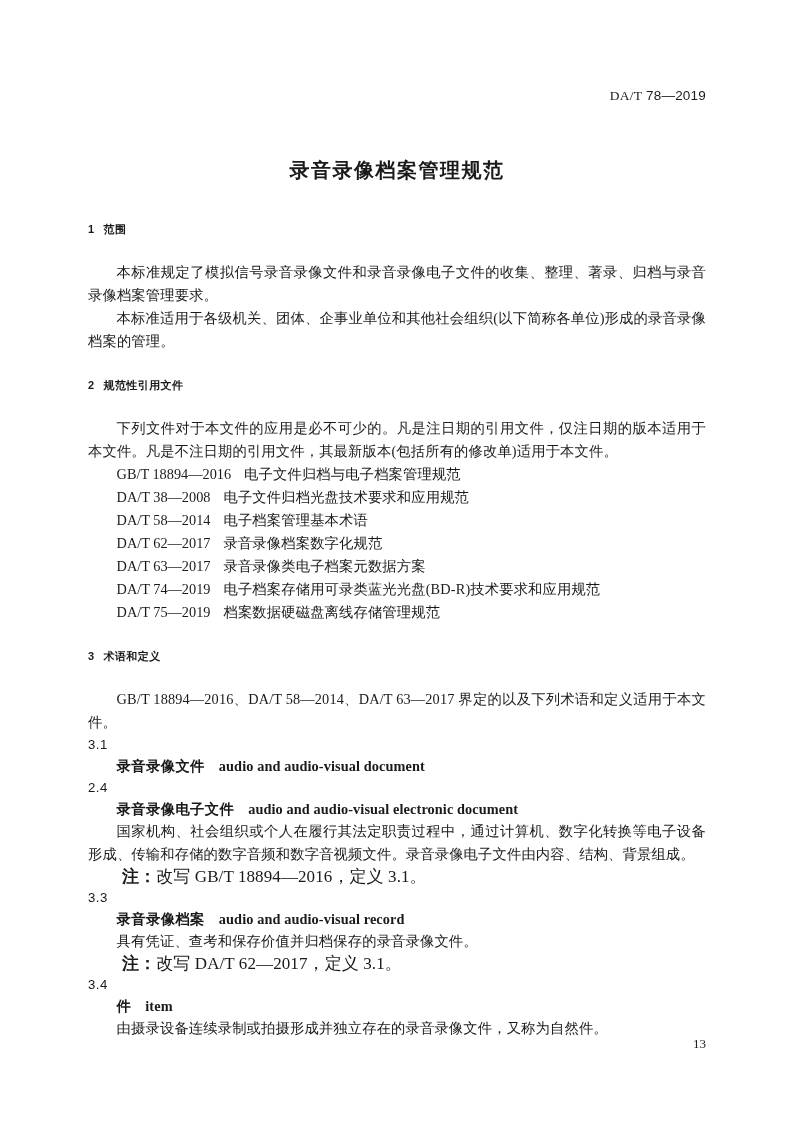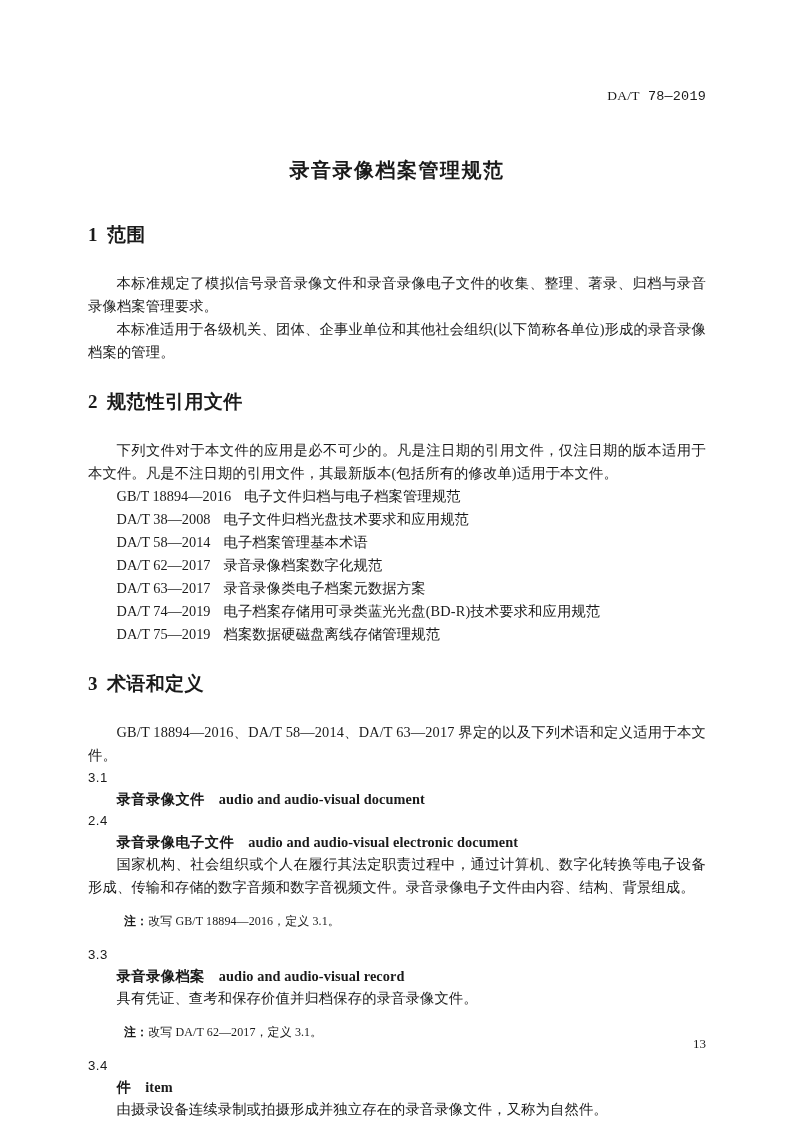--- a/index.html
+++ b/index.html
@@ -29,21 +29,21 @@
     text-align: right;
     font-size: 13.5px;
     letter-spacing: 0.2px;
     white-space: nowrap;
   }
   .running-header .std-prefix {
     font-family: "Liberation Serif", serif;
     font-weight: normal;
   }
   .running-header .std-rest {
-    font-family: Liberation Mono, monospace;
+    font-family: Liberation Sans, sans-serif;
     font-weight: normal;
   }
 
   
   .doc-title {
     position: absolute;
     left: 88px;
     top: 157px;
     width: 618px;
     text-align: center;
@@ -55,23 +55,23 @@
 
   
   .flow {
     position: absolute;
     left: 88px;
     top: 222px;
     width: 618px;
   }
 
   h2.clause {
-    font-family: Liberation Serif, serif;
-    font-weight: bold;
-    font-size: 19px;
+    font-family: Liberation Sans, sans-serif;
+    font-weight: bold;
+    font-size: 11px;
     margin: 0;
     padding: 0;
     letter-spacing: 0.4px;
   }
   h2.clause .num {
     font-weight: bold;
     margin-right: 9px;
   }
   .gap-after-clause { height: 24px; }
   .gap-before-clause { height: 25px; }
@@ -125,23 +125,23 @@
     font-weight: bold;
     letter-spacing: 0.4px;
   }
   .term-head .en {
     font-family: "Liberation Serif", serif;
     font-weight: bold;
     margin-left: 14px;
     letter-spacing: 0.1px;
   }
   p.note {
-    margin: 12px;
+    margin: 0;
     padding-left: 2em;
-    font-size: 12px;
+    font-size: 17px;
     line-height: 21px;
     letter-spacing: 0.1px;
   }
   p.note .note-label {
     font-family: "Liberation Sans", sans-serif;
     font-weight: bold;
   }
   p.note .note-body { }
 
   .page-number {

